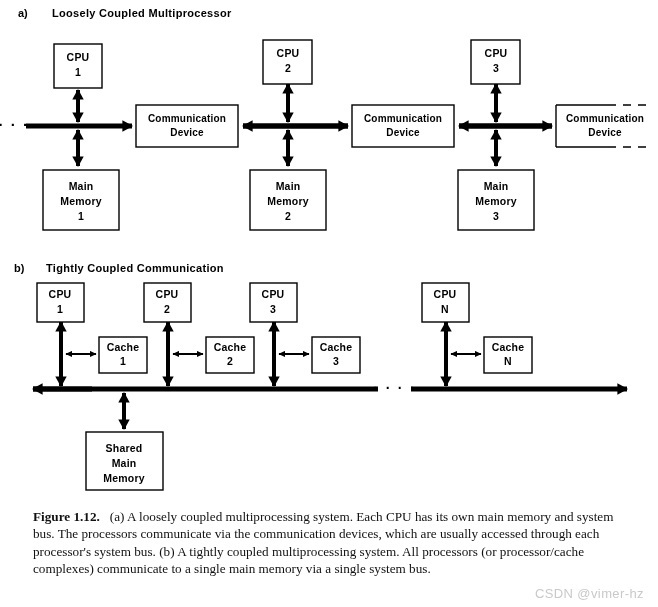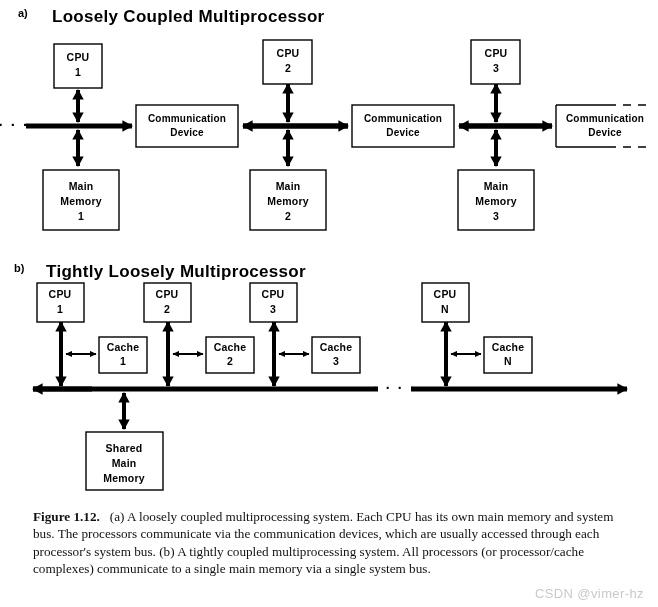--- a/index.html
+++ b/index.html
@@ -23,21 +23,21 @@
     width: 658px;
     height: 500px;
   }
   #figure svg { display: block; }
 
   
   .section-head {
     position: absolute;
     font-family: "Liberation Sans", sans-serif;
     font-weight: bold;
-    font-size: 17px;
+    font-size: 11px;
     letter-spacing: 0.3px;
     white-space: nowrap;
   }
   .head-letter { position: absolute; font-weight: bold; font-size: 11px; }
 
   
   .boxlabel {
     font-family: "Liberation Sans", sans-serif;
     font-weight: bold;
     font-size: 10.5px;
@@ -76,21 +76,21 @@
 </style>
 </head>
 <body>
 
 <div id="figure">
 
   <span class="head-letter" style="left:18px; top:7px;">a)</span>
   <span class="section-head" style="left:52px; top:7px;">Loosely  Coupled  Multiprocessor</span>
 
   <span class="head-letter" style="left:14px; top:262px;">b)</span>
-  <span class="section-head" style="left:46px; top:262px;">Tightly  Loosely  Multiprocessor</span>
+  <span class="section-head" style="left:46px; top:262px;">Tightly  Coupled  Communication</span>
 
   <svg width="658" height="500" viewBox="0 0 658 500" xmlns="http://www.w3.org/2000/svg">
     <defs>
       <marker id="ah" markerWidth="9" markerHeight="9" refX="7.6" refY="4.5" orient="auto" markerUnits="userSpaceOnUse">
         <path d="M0,0.4 L8.6,4.5 L0,8.6 z" fill="#000"></path>
       </marker>
       <marker id="ahs" markerWidth="7" markerHeight="7" refX="6" refY="3.5" orient="auto" markerUnits="userSpaceOnUse">
         <path d="M0,0.4 L6.6,3.5 L0,6.6 z" fill="#000"></path>
       </marker>
       <marker id="ahb" markerWidth="11" markerHeight="12" refX="9.6" refY="6" orient="auto" markerUnits="userSpaceOnUse">

